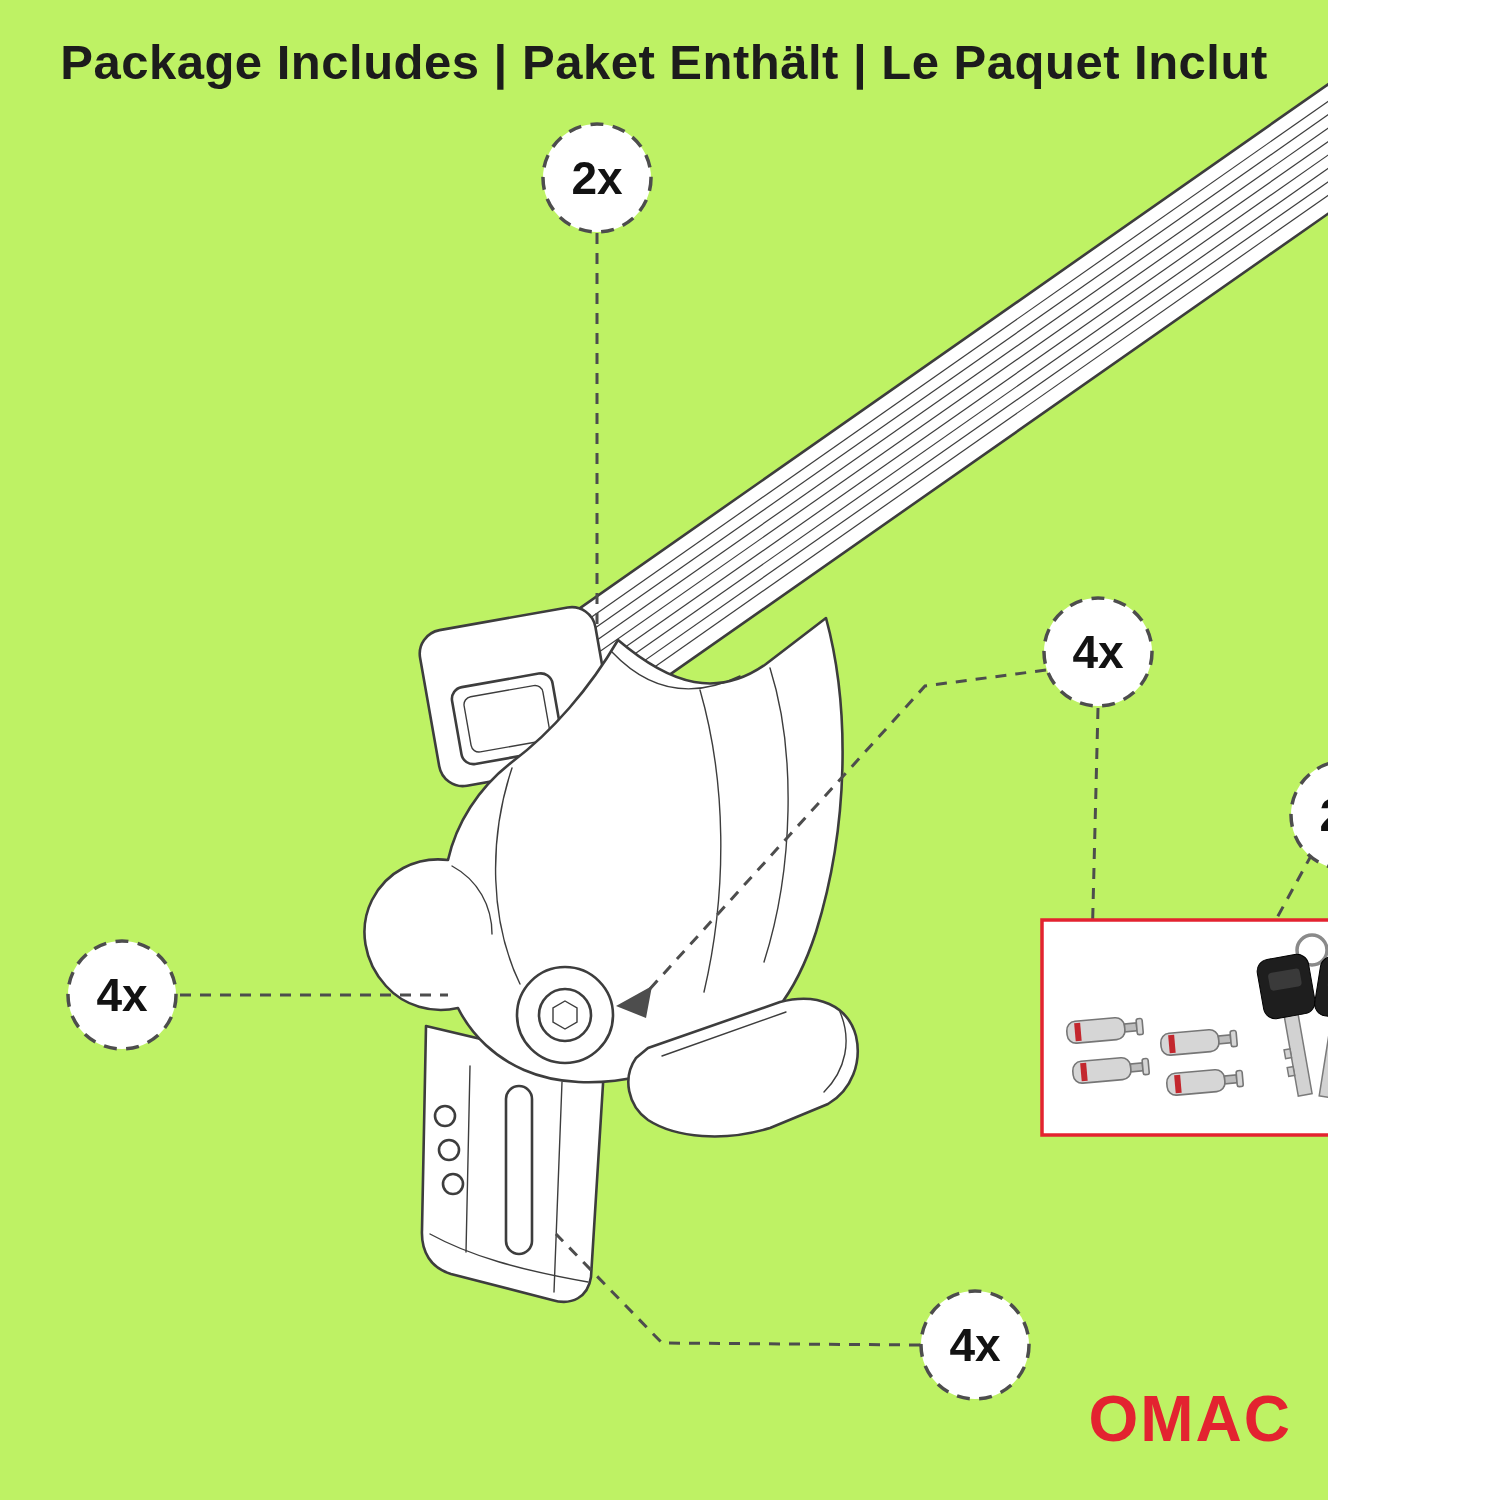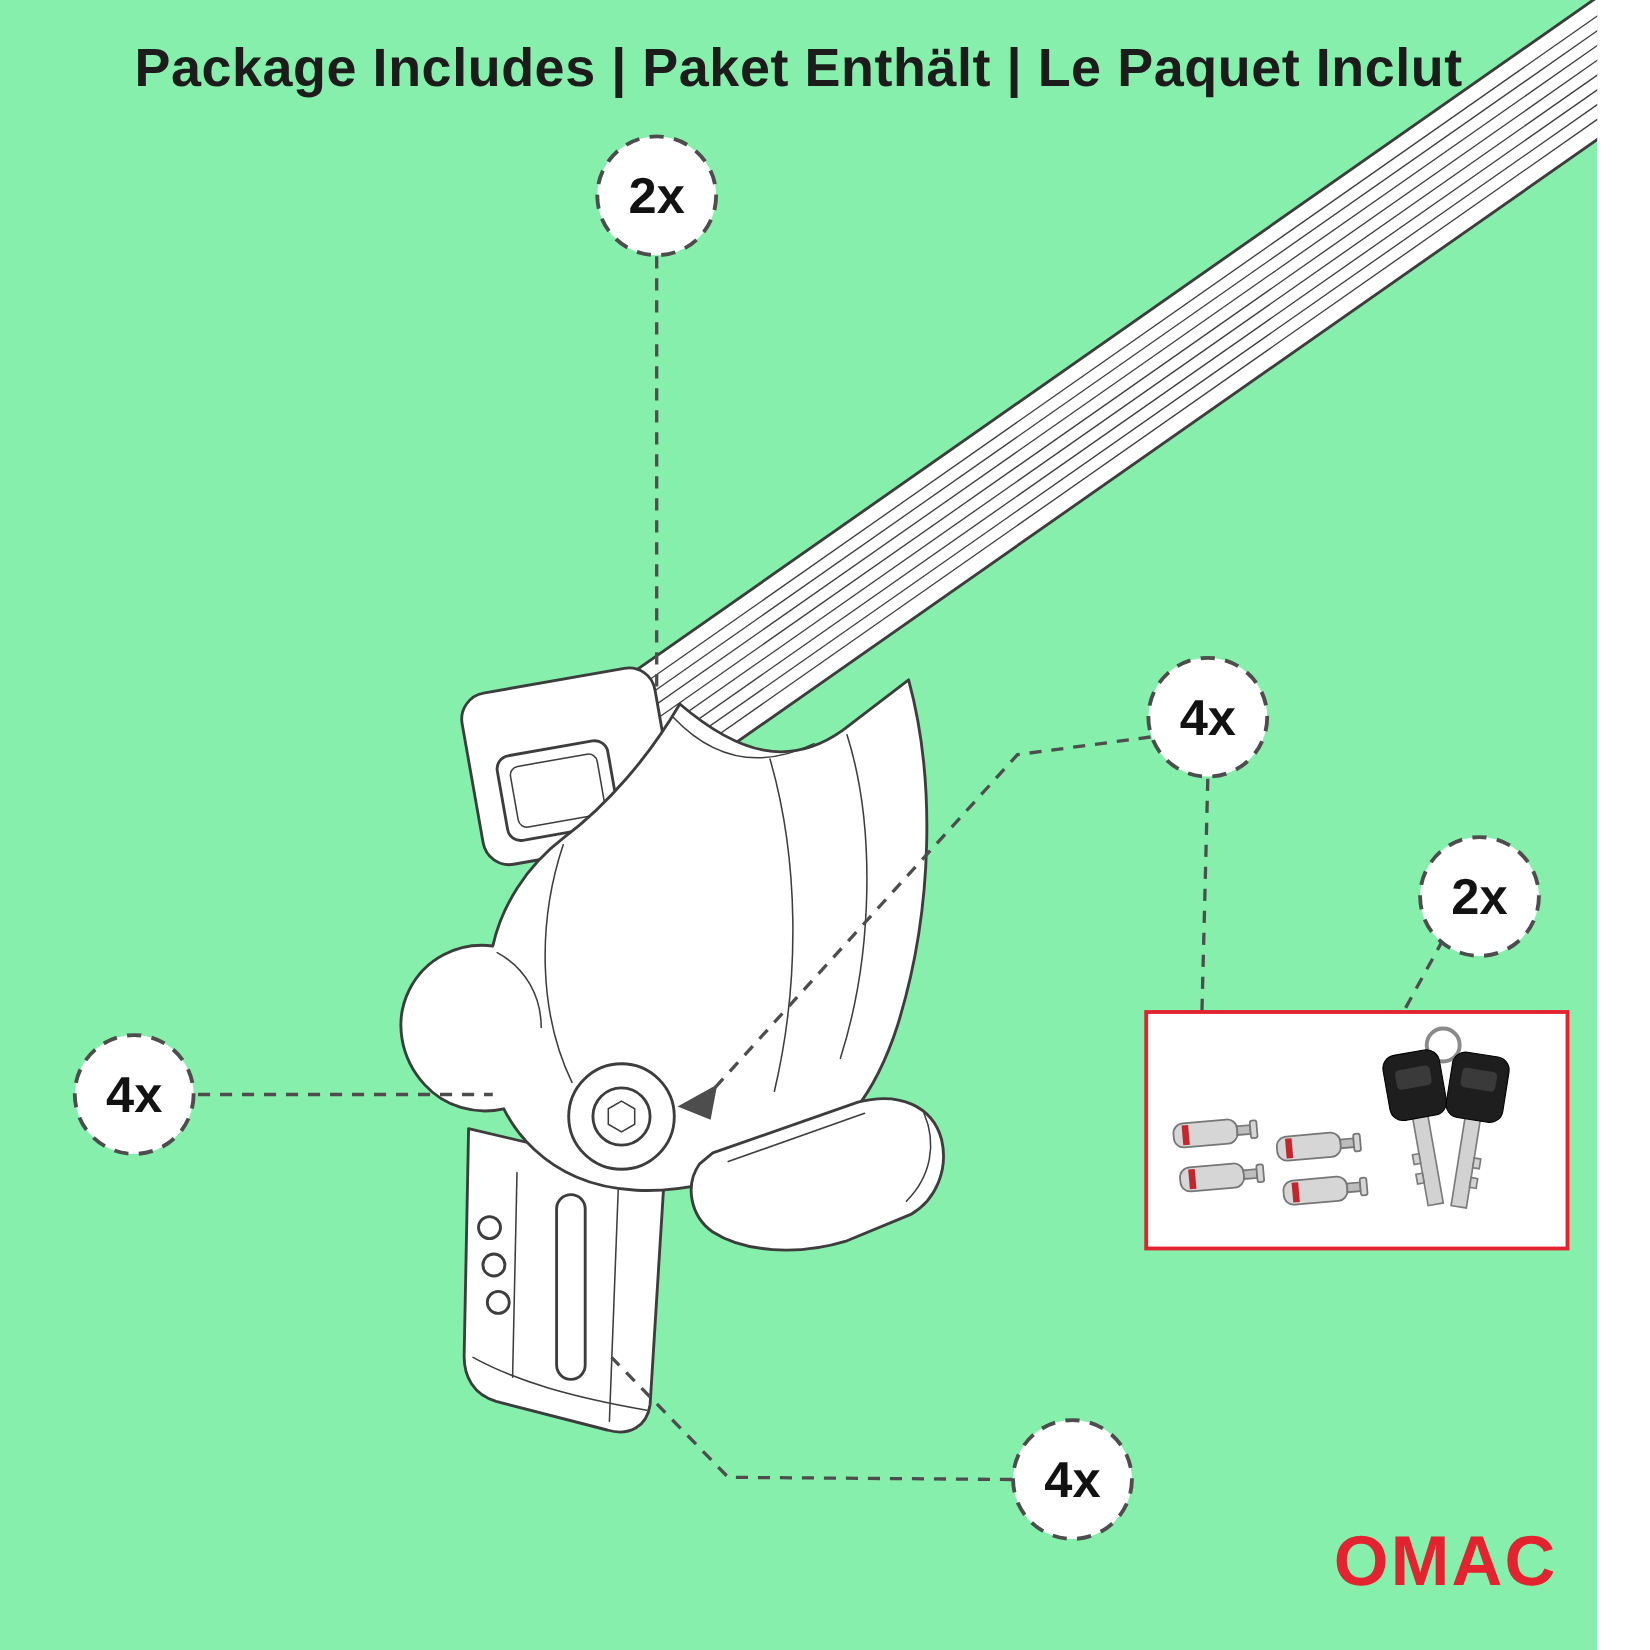--- a/index.html
+++ b/index.html
@@ -1,18 +1,18 @@
 <!DOCTYPE html>
 <html><head>
 <meta charset="utf-8">
 <style>
   html,body { margin:0; padding:0; background:#ffffff; }
   .stage {
-    position:relative; width:1452px; height:1500px;
-    background:#86efac; overflow:hidden;
+    position:relative; width:1328px; height:1500px;
+    background:#bef264; overflow:hidden;
     font-family:"Liberation Sans", sans-serif;
   }
   .title {
     position:absolute; top:34px; left:0; right:0;
     text-align:center;
     font-size:49px; font-weight:600; letter-spacing:0.5px;
     color:#1c1c1c;
   }
   .diagram-svg { position:absolute; left:0; top:0; width:1500px; height:1500px; }
   .brand {

